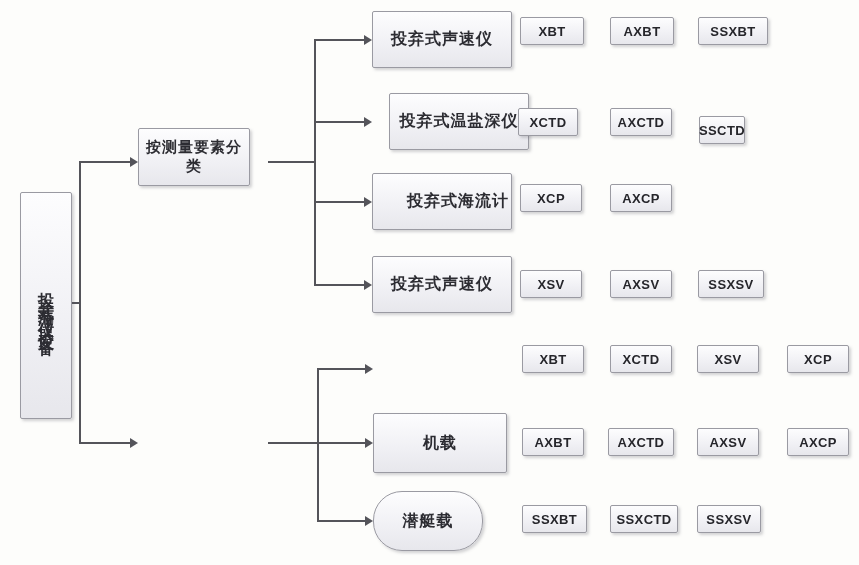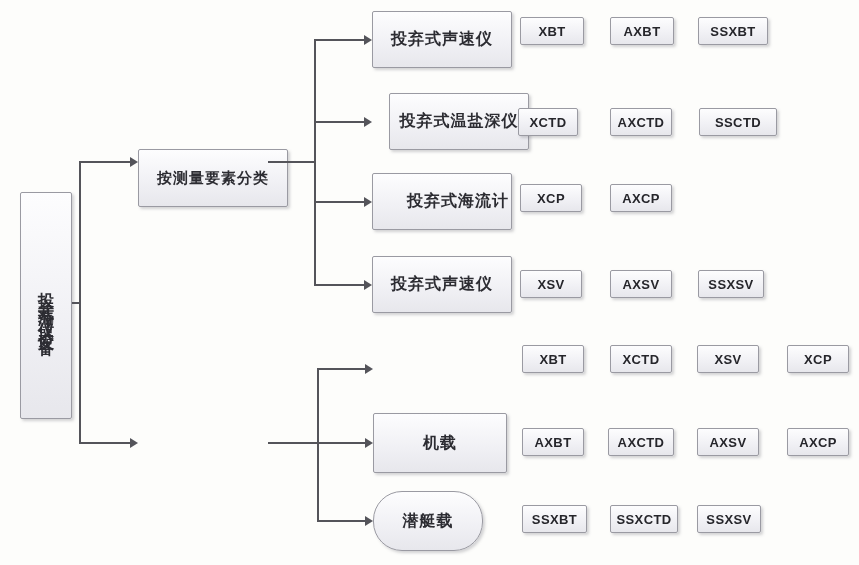--- a/index.html
+++ b/index.html
@@ -59,21 +59,21 @@
 </style>
 </head>
 <body>
 
 <div class="canvas">
 
   <div class="node root-node" style="left:20px;top:192px;width:52px;height:227px;">
     <span>投弃式海洋仪器设备</span>
   </div>
 
-  <div class="node branch" style="left:138px;top:149px;width:150px;height:58px;">
+  <div class="node branch" style="left:138px;top:128px;width:112px;height:58px;">
     <span>按测量要素分类</span>
   </div>
 
   <div class="node leaf" style="left:372px;top:11px;width:140px;height:57px;">
     <span>投弃式声速仪</span>
   </div>
   <div class="node leaf" style="left:389px;top:93px;width:140px;height:57px;">
     <span>投弃式温盐深仪</span>
   </div>
   <div class="node leaf" style="left:372px;top:173px;width:140px;height:57px;padding-left:32px;">
@@ -89,21 +89,21 @@
   <div class="node leaf" style="left:373px;top:491px;width:110px;height:60px;border-radius:29px;">
     <span>潜艇载</span>
   </div>
 
   <div class="node code" style="left:520px;top:17px;width:64px;height:28px;">XBT</div>
   <div class="node code" style="left:610px;top:17px;width:64px;height:28px;">AXBT</div>
   <div class="node code" style="left:698px;top:17px;width:70px;height:28px;">SSXBT</div>
 
   <div class="node code" style="left:518px;top:108px;width:60px;height:28px;">XCTD</div>
   <div class="node code" style="left:610px;top:108px;width:62px;height:28px;">AXCTD</div>
-  <div class="node code" style="left:699px;top:108px;width:78px;height:28px;">SSCTD</div>
+  <div class="node code" style="left:699px;top:116px;width:46px;height:28px;">SSCTD</div>
 
   <div class="node code" style="left:520px;top:184px;width:62px;height:28px;">XCP</div>
   <div class="node code" style="left:610px;top:184px;width:62px;height:28px;">AXCP</div>
 
   <div class="node code" style="left:520px;top:270px;width:62px;height:28px;">XSV</div>
   <div class="node code" style="left:610px;top:270px;width:62px;height:28px;">AXSV</div>
   <div class="node code" style="left:698px;top:270px;width:66px;height:28px;">SSXSV</div>
 
   <div class="node code" style="left:522px;top:345px;width:62px;height:28px;">XBT</div>
   <div class="node code" style="left:610px;top:345px;width:62px;height:28px;">XCTD</div>

